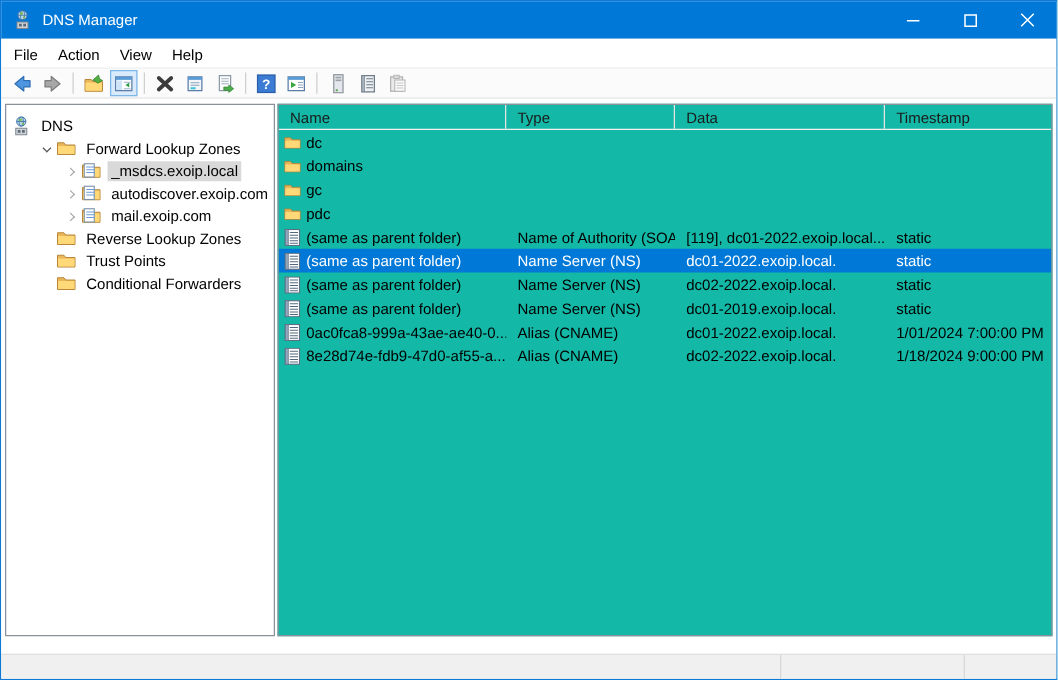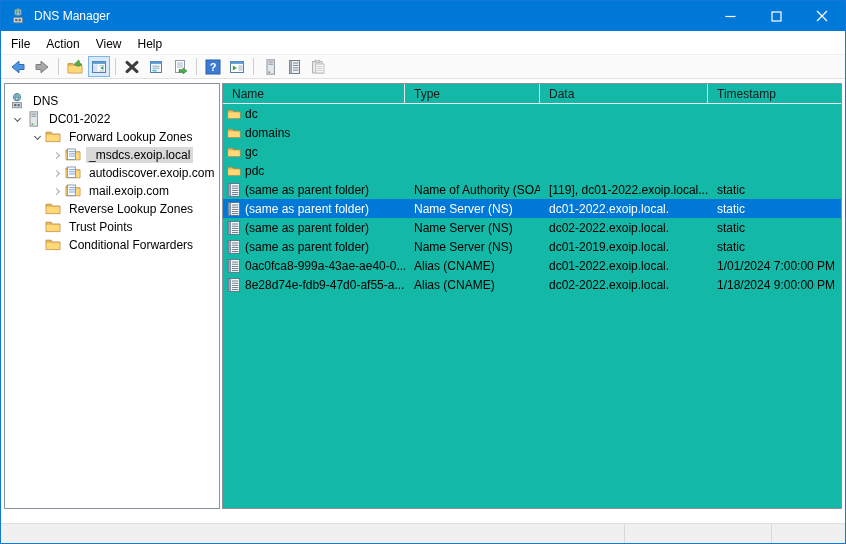--- a/index.html
+++ b/index.html
@@ -244,31 +244,20 @@
 
       <div class="ti">
         <span class="ticn">
             <svg width="16" height="16" viewBox="0 0 16 16">
               <use href="#i-dnsroot"></use>
             </svg>
           </span>
         <span class="tlabel">DNS</span>
       </div>
 
-      <div class="ti">
-        <span class="chev">
-            <i></i>
-          </span>
-        <span class="ticn">
-            <svg width="16" height="16" viewBox="0 0 16 16">
-              <use href="#i-server"></use>
-            </svg>
-          </span>
-        <span class="tlabel">DC01-2022</span>
-      </div>
 
       <div class="ti">
         <span class="ind"></span>
         <span class="chev">
             <i></i>
           </span>
         <span class="ticn">
             <svg width="16" height="16" viewBox="0 0 16 16">
               <use href="#i-folder"></use>
             </svg>

